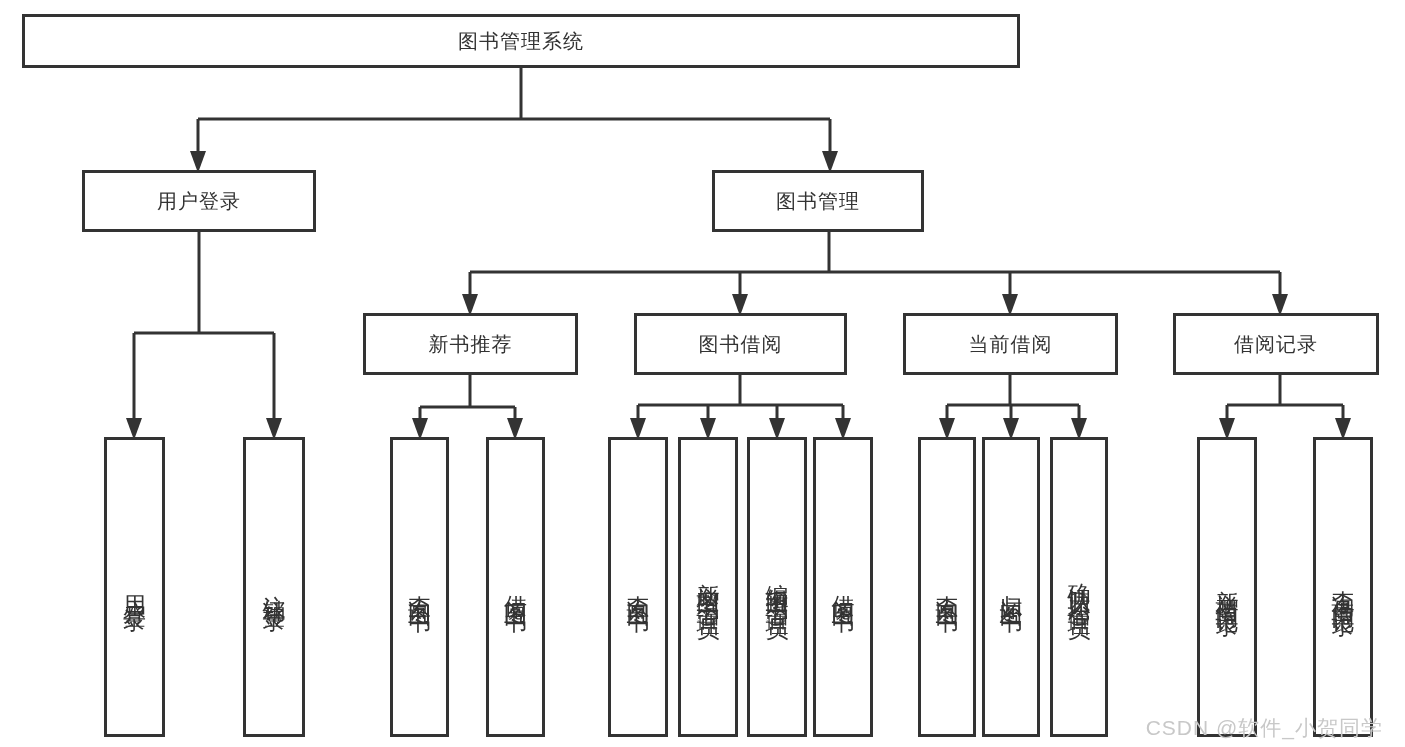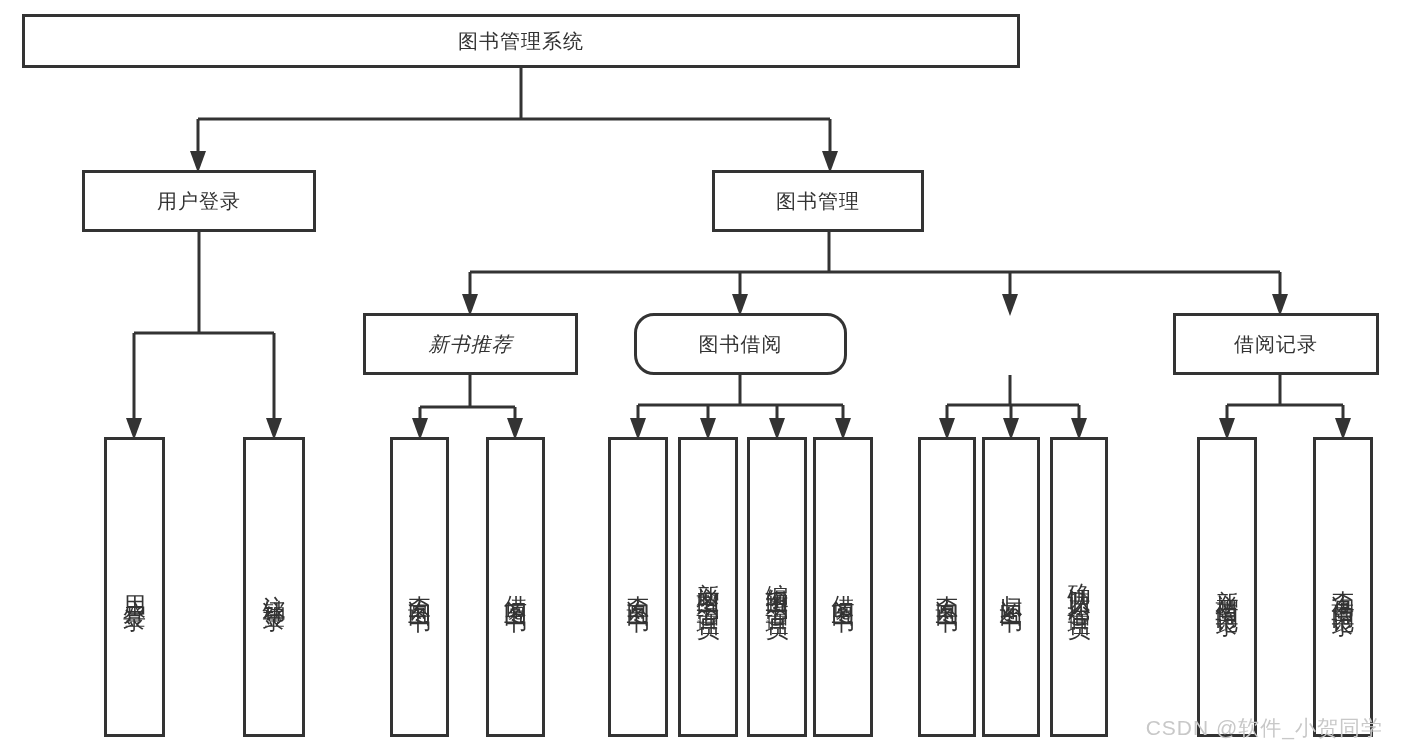--- a/index.html
+++ b/index.html
@@ -33,22 +33,22 @@
     writing-mode:vertical-rl;
     text-orientation:mixed;
     font-size:23px;
     letter-spacing:5px;
     line-height:1;
   }
   
   .n-root{left:22px;top:14px;width:998px;height:54px;}
   .n-userlogin{left:82px;top:170px;width:234px;height:62px;}
   .n-bookmgmt{left:712px;top:170px;width:212px;height:62px;}
-  .n-recommend{left:363px;top:313px;width:215px;height:62px;font-style:italic;}
-  .n-borrow{left:634px;top:313px;width:213px;height:62px;border-radius:20px;}
+  .n-recommend{left:363px;top:313px;width:215px;height:62px;}
+  .n-borrow{left:634px;top:313px;width:213px;height:62px;}
   .n-current{left:903px;top:313px;width:215px;height:62px;}
   .n-records{left:1173px;top:313px;width:206px;height:62px;}
   .leaf{top:437px;height:300px;}
   .l-1{left:104px;width:61px;}
   .l-2{left:243px;width:62px;}
   .l-3{left:390px;width:59px;}
   .l-4{left:486px;width:59px;}
   .l-5{left:608px;width:60px;}
   .l-6{left:678px;width:60px;}
   .l-7{left:747px;width:60px;}
@@ -135,20 +135,21 @@
       <polygon class="hd" points="1335,418 1351,418 1343,440"></polygon>
   </svg>
 
   <div class="node h-node n-root">图书管理系统</div>
 
   <div class="node h-node n-userlogin">用户登录</div>
   <div class="node h-node n-bookmgmt">图书管理</div>
 
   <div class="node h-node n-recommend">新书推荐</div>
   <div class="node h-node n-borrow">图书借阅</div>
+  <div class="node h-node n-current">当前借阅</div>
   <div class="node h-node n-records">借阅记录</div>
 
   <div class="node v-node leaf l-1">用户登录</div>
   <div class="node v-node leaf l-2">注销登录</div>
 
   <div class="node v-node leaf l-3">查询图书</div>
   <div class="node v-node leaf l-4">借阅图书</div>
 
   <div class="node v-node leaf l-5">查询图书</div>
   <div class="node v-node leaf l-6">新增图书（管理员）</div>

